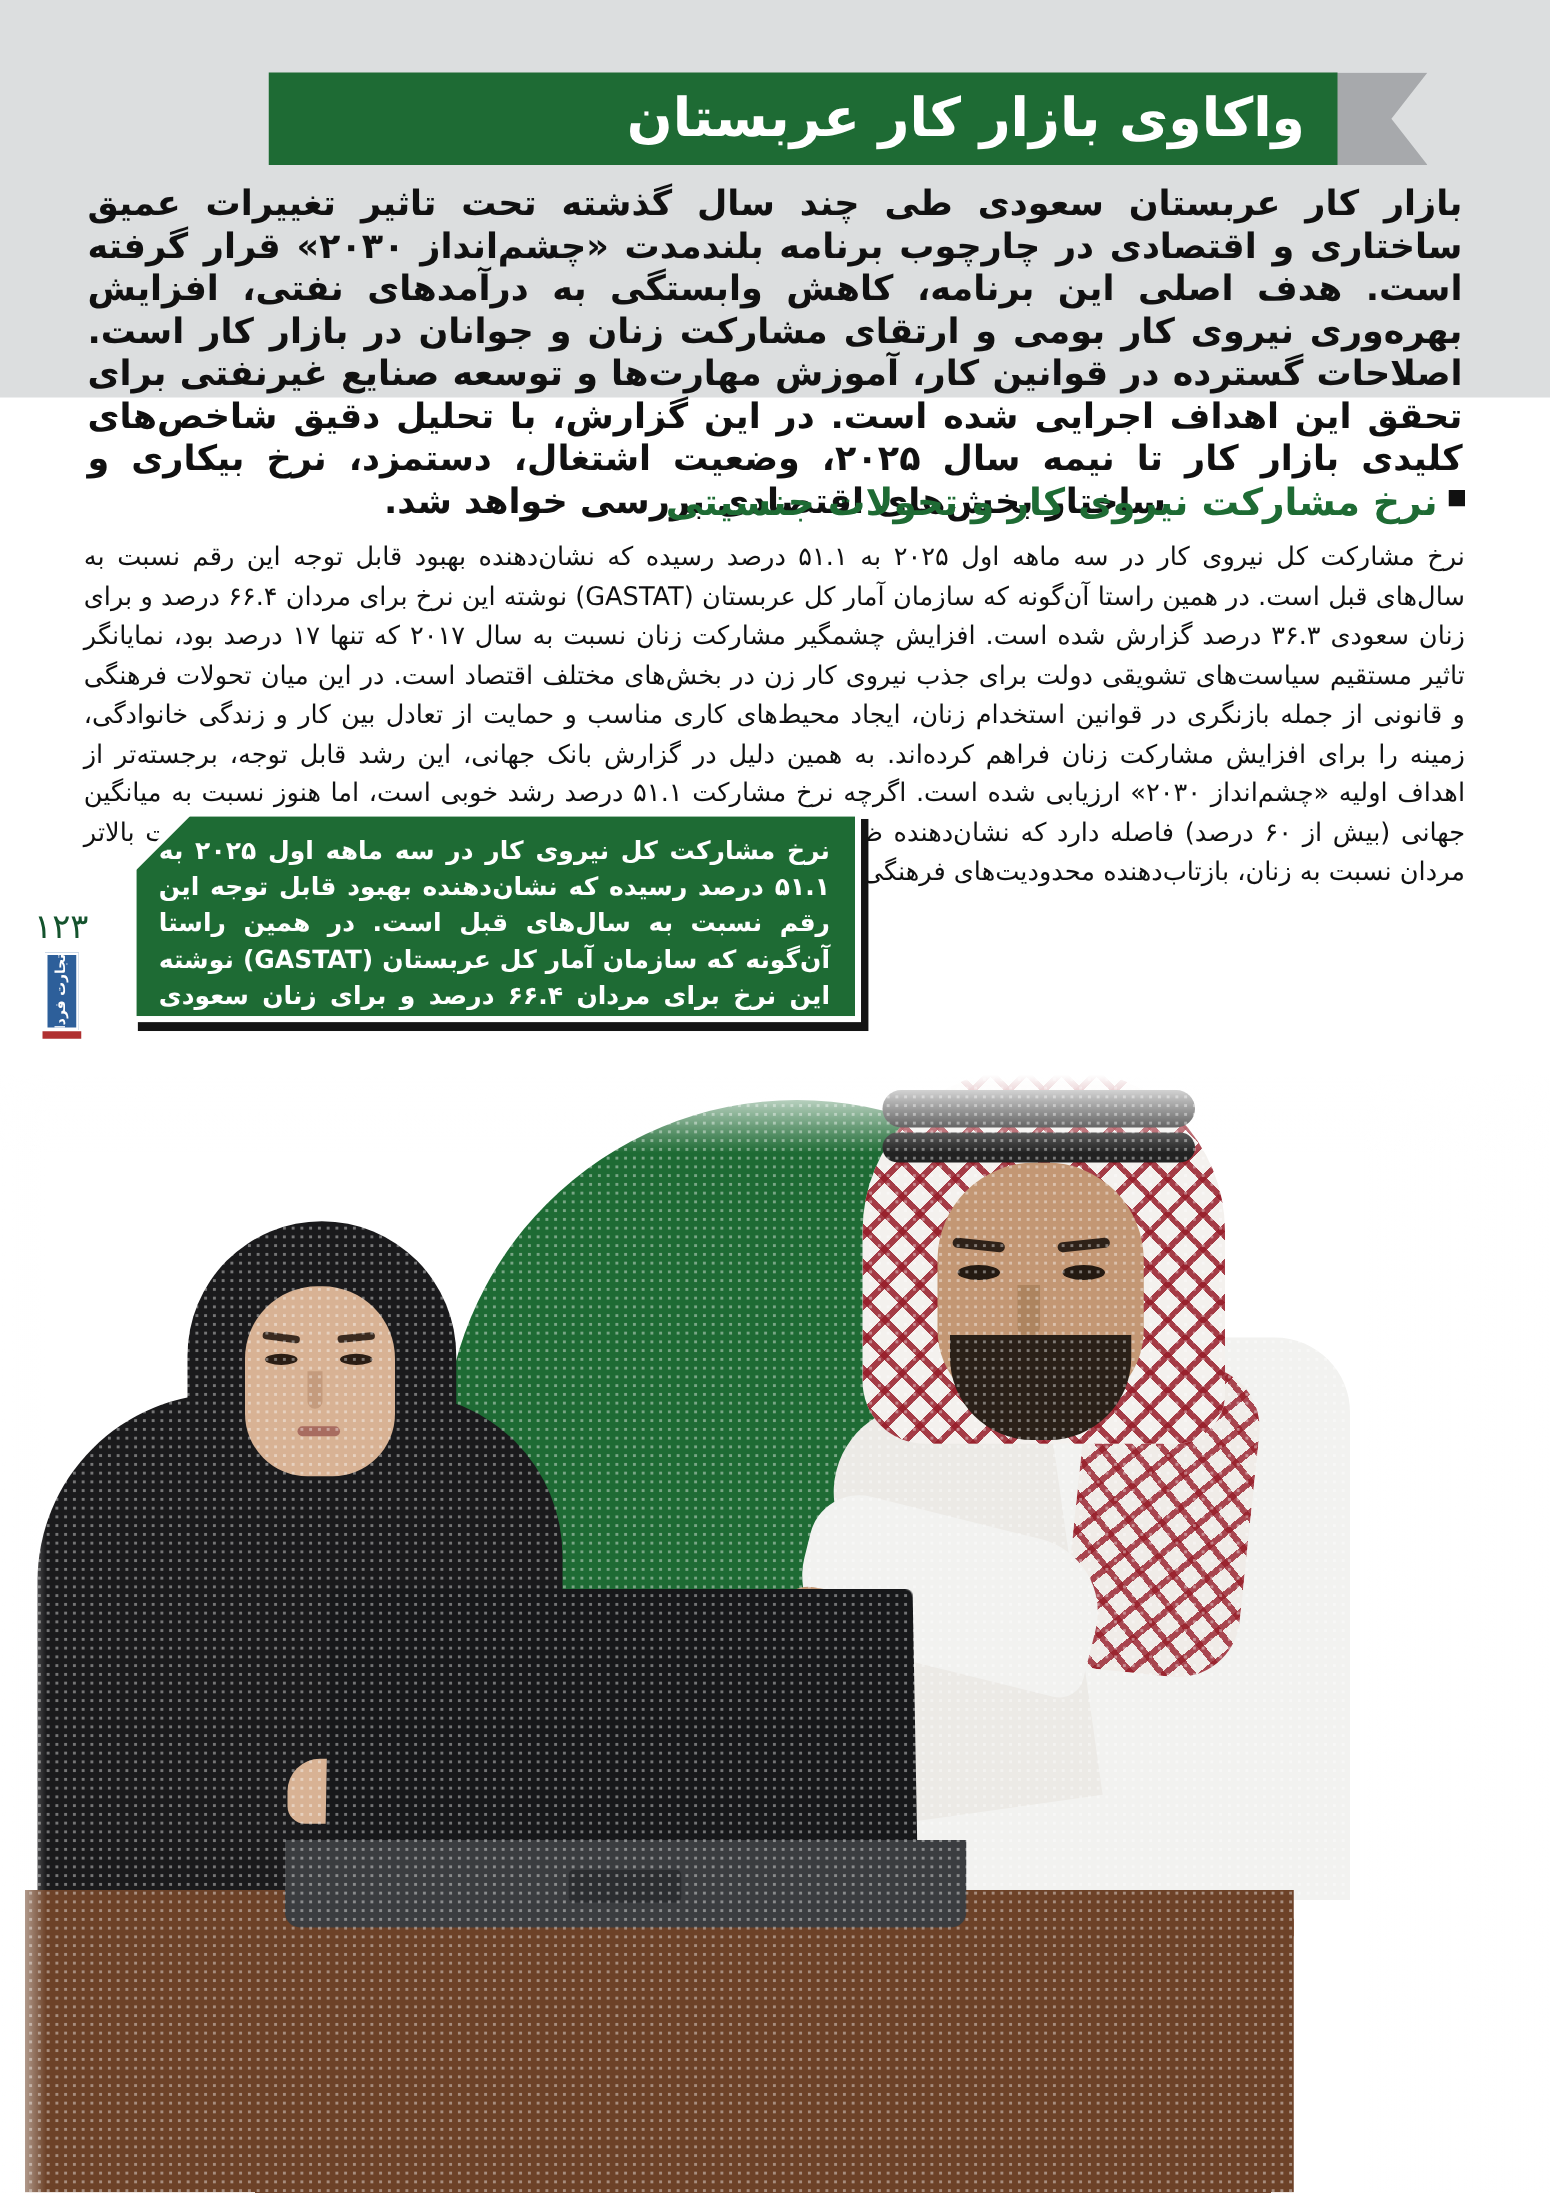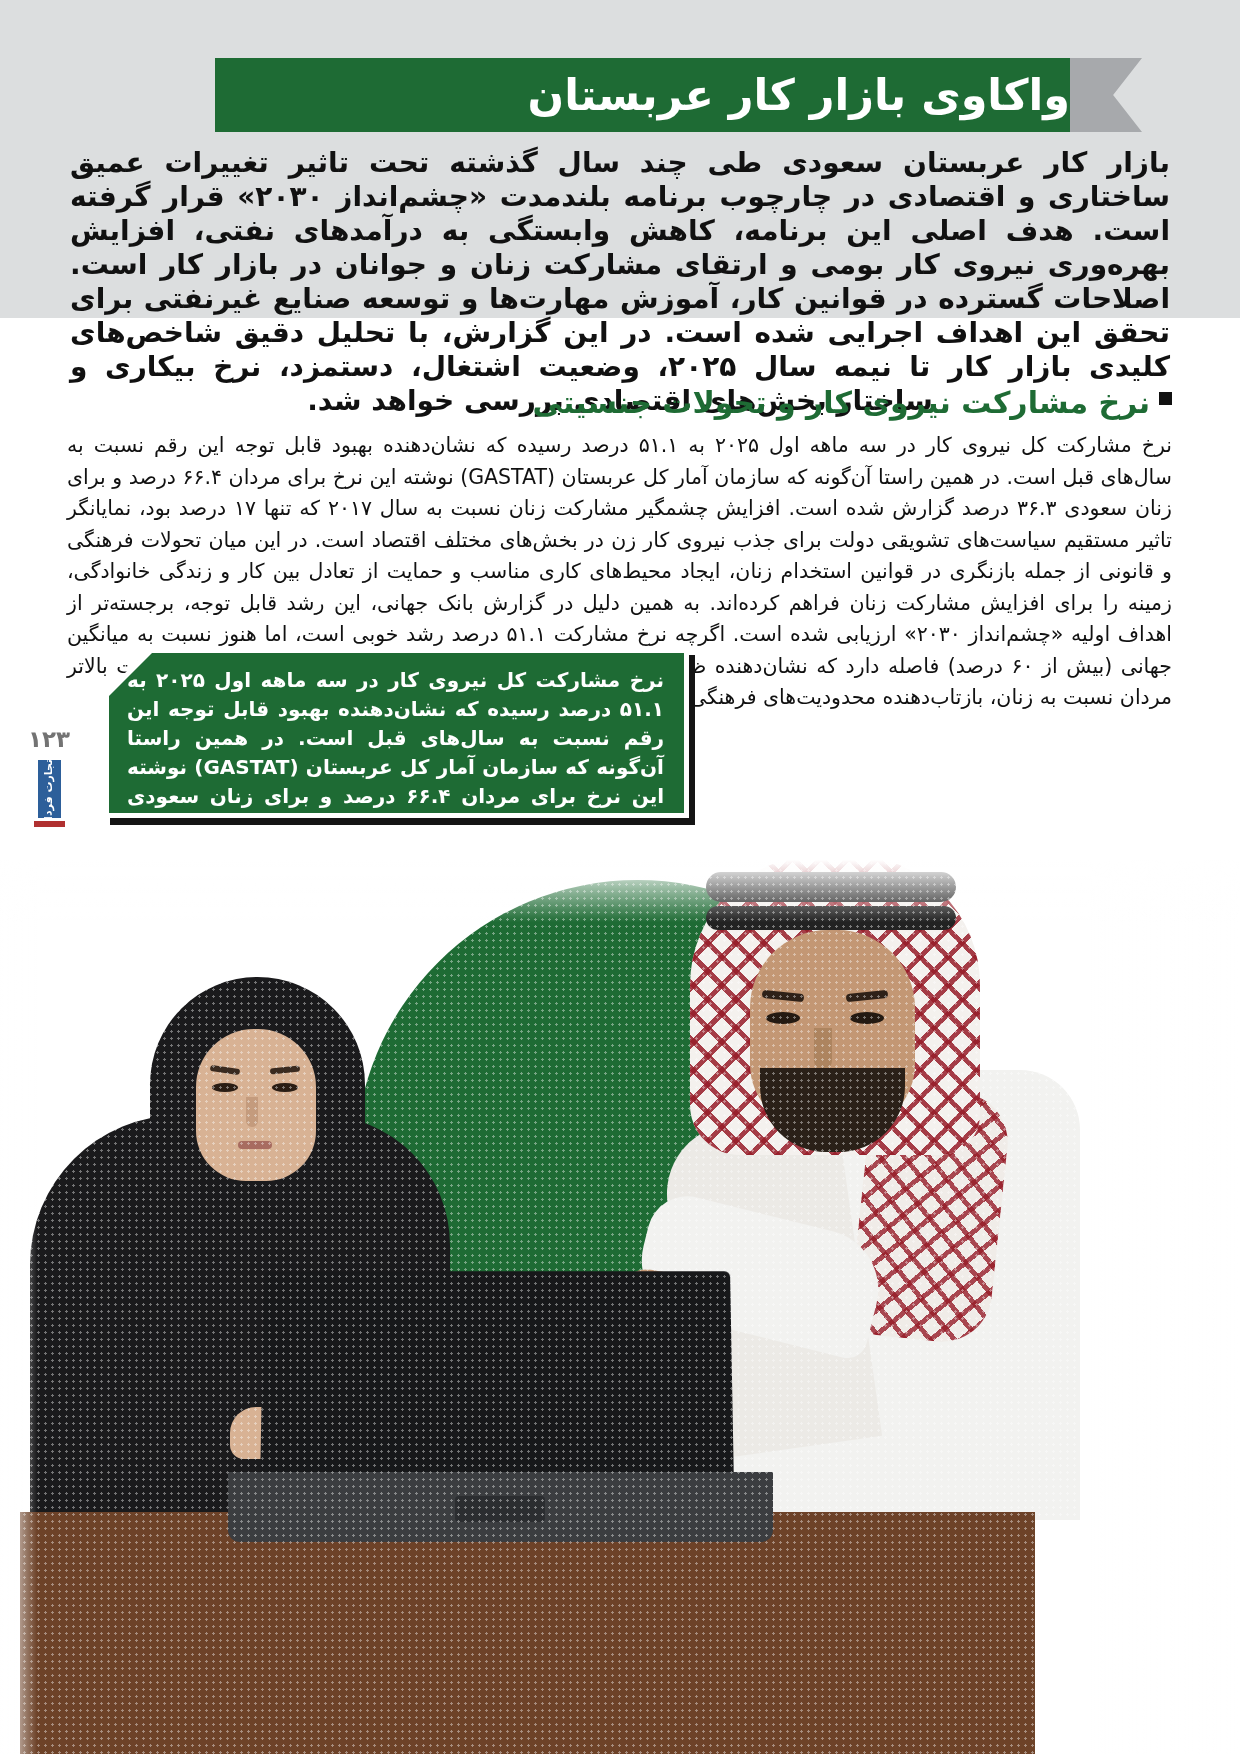--- a/index.html
+++ b/index.html
@@ -30,20 +30,21 @@
   #title-banner {
     position: absolute;
     right: 170px;
     top: 58px;
     width: 855px;
     height: 74px;
     background: #1e6b34;
     display: flex;
     align-items: center;
     justify-content: flex-start;
+    padding-right: 26px;
     box-sizing: border-box;
     z-index: 3;
   }
   #title-banner .title-text {
     color: #ffffff;
     font-size: 43px;
     font-weight: bold;
     line-height: 1;
     letter-spacing: -0.5px;
     white-space: nowrap;
@@ -155,23 +156,23 @@
   
   #page-marker {
     position: absolute;
     left: 18px;
     top: 728px;
     width: 62px;
     text-align: center;
     z-index: 7;
   }
   #page-marker .page-number {
-    color: #737373;
-    font-size: 23px;
-    font-weight: bold;
+    color: #14532d;
+    font-size: 27px;
+    font-weight: normal;
     line-height: 1;
     margin-bottom: 7px;
   }
   #page-marker .logo-badge {
     width: 27px;
     height: 62px;
     margin: 0 auto;
     background: #2d5f9a;
     border: 2px solid #ffffff;
     box-sizing: border-box;

